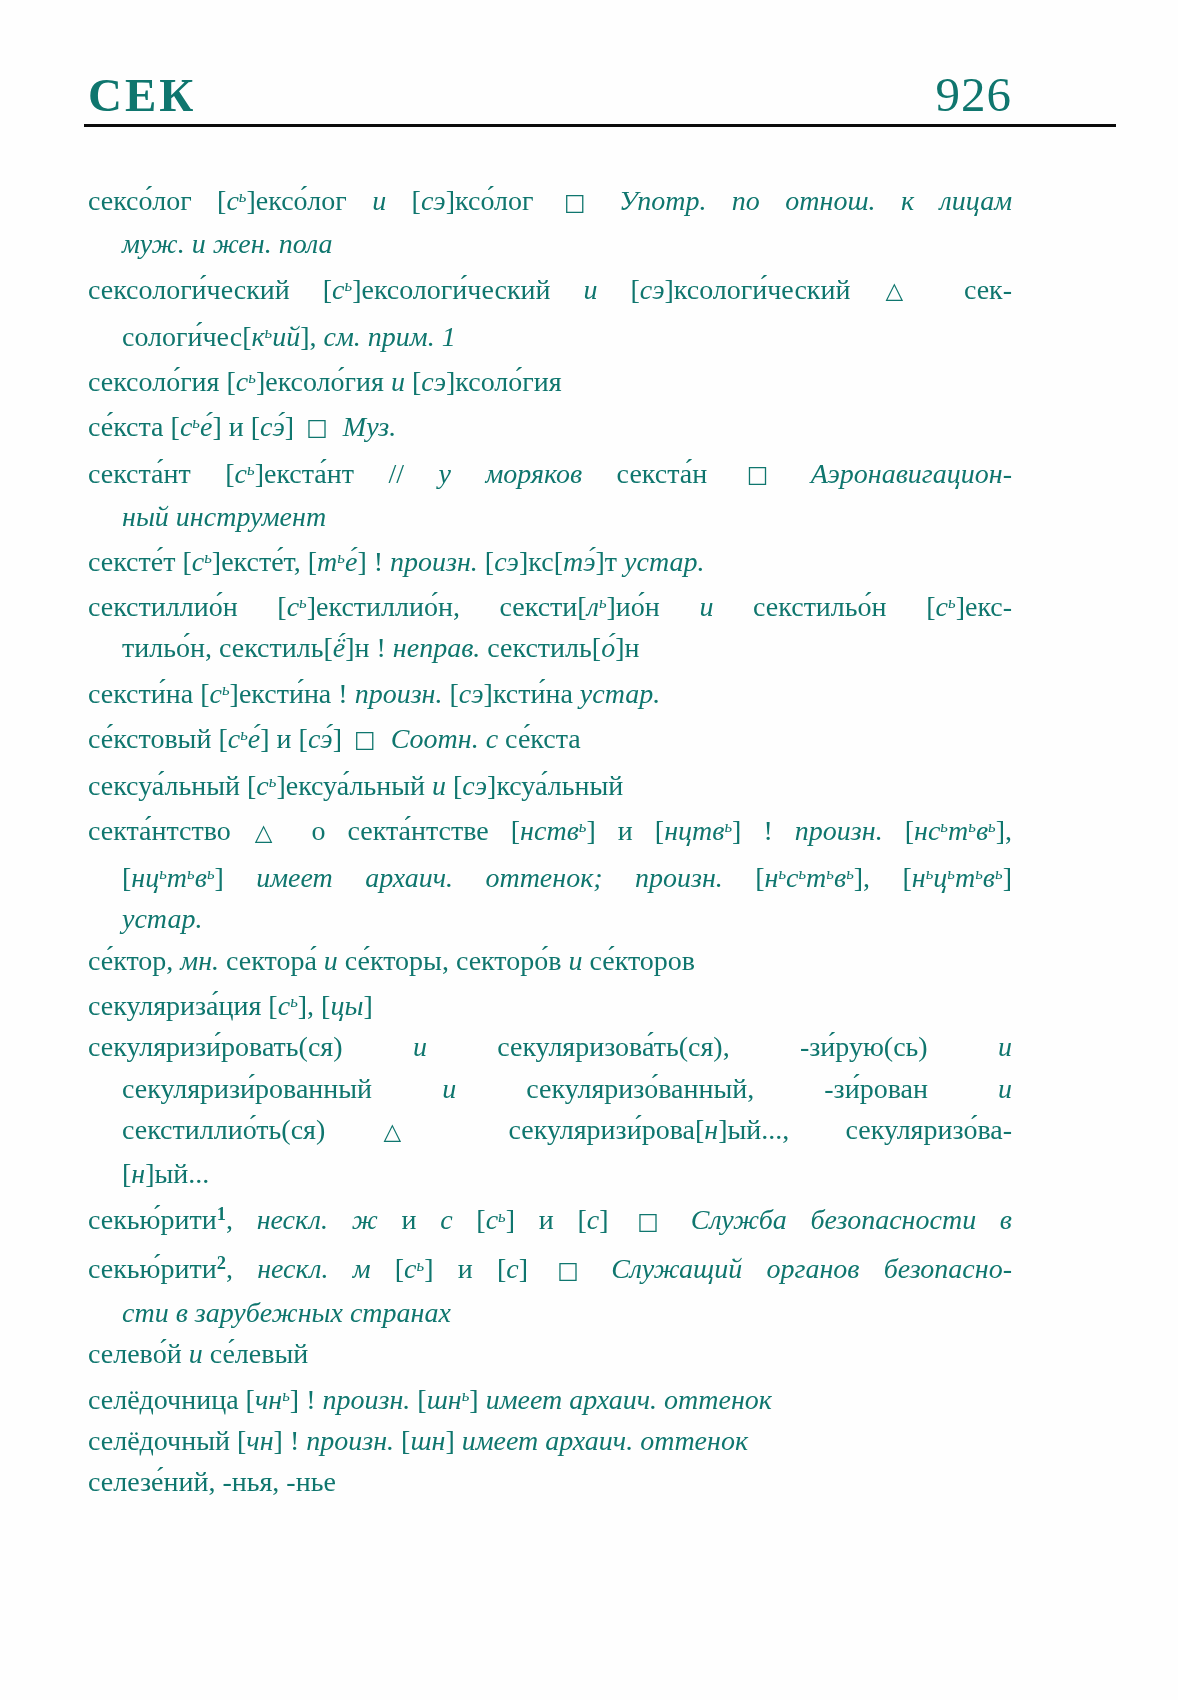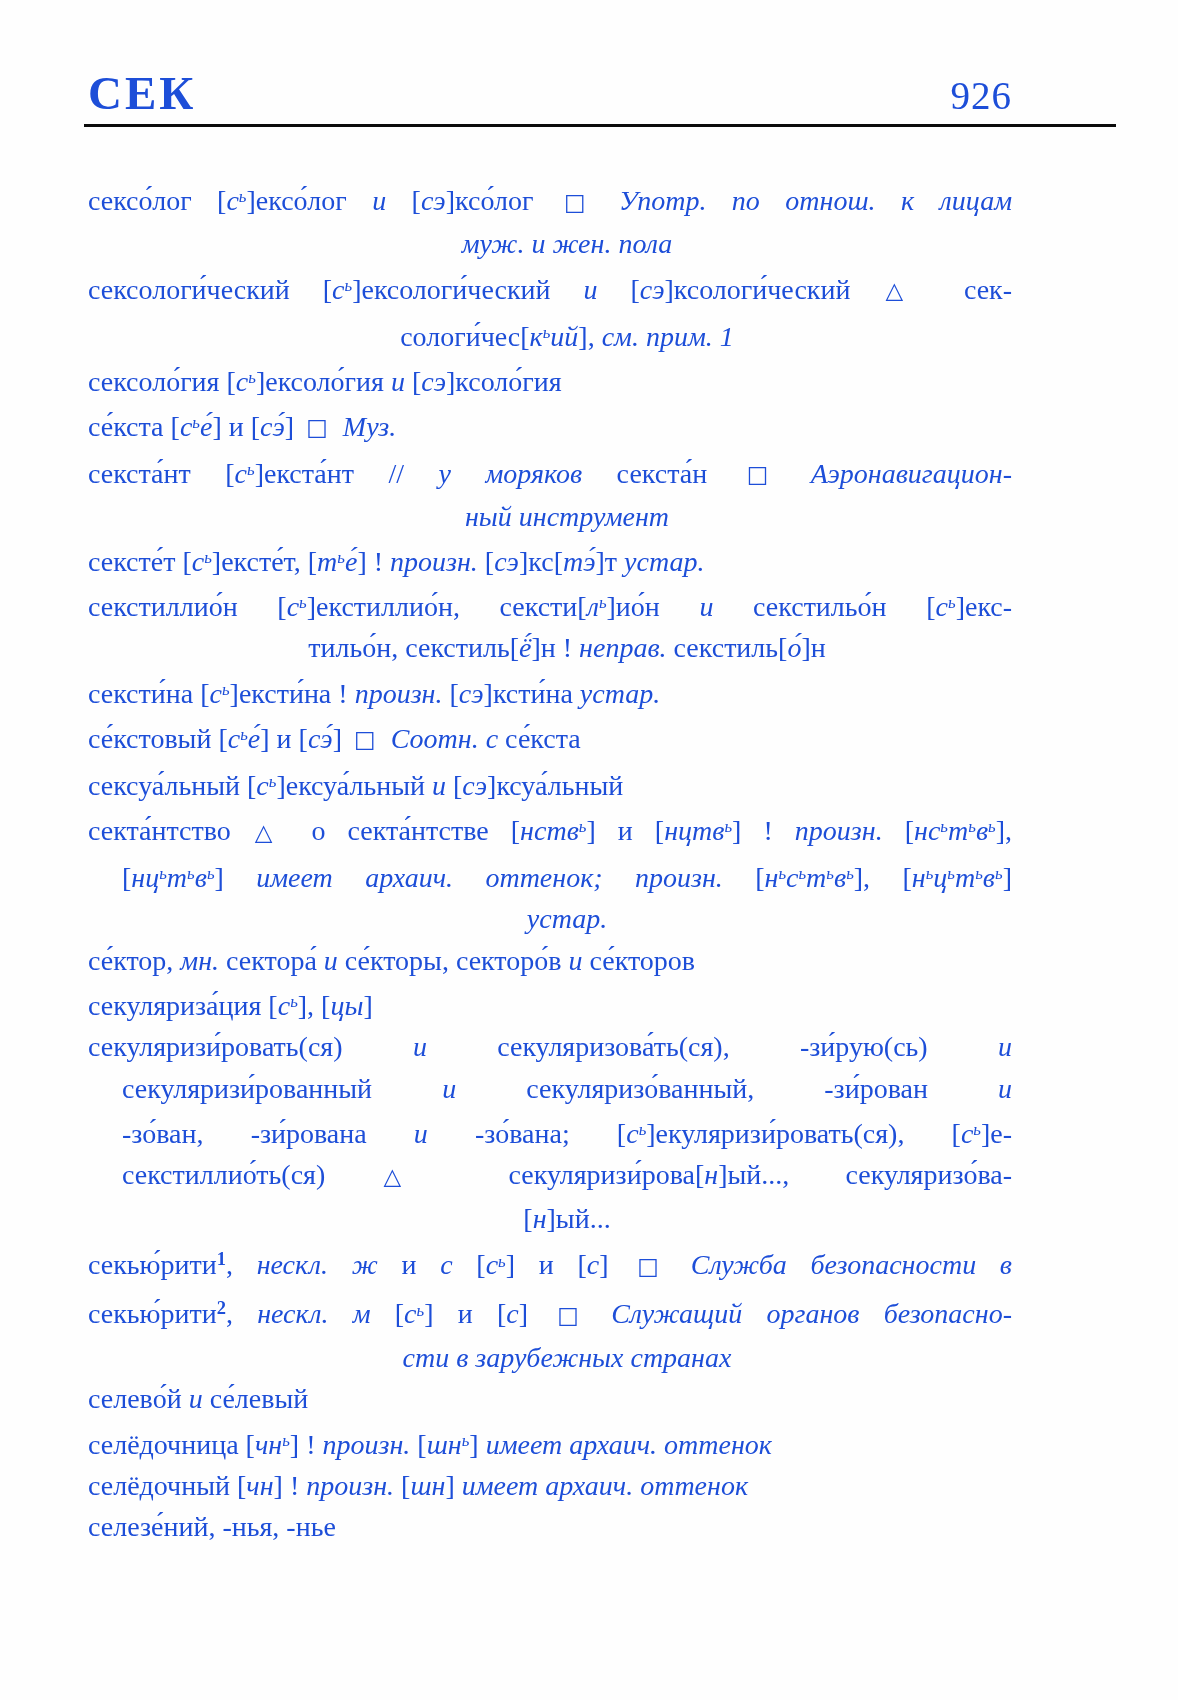--- a/index.html
+++ b/index.html
@@ -1,44 +1,44 @@
 <!DOCTYPE html>
 <html><head>
 <meta charset="utf-8">
 <style>
   html,body{margin:0;padding:0;background:#e8e8e8;}
   .page{
     position:relative;
     width:1178px;height:1700px;
     background:#fefefe;
-    color:#1d4ed8;
+    color:#0f766e;
     font-family:"Liberation Serif","DejaVu Serif",serif;
     overflow:hidden;
   }
   .header-row{
     position:absolute;left:88px;top:66px;width:924px;
     display:flex;justify-content:space-between;align-items:baseline;
   }
   .section-label{
     font-size:47px;font-weight:bold;letter-spacing:3px;
   }
   .page-number{
-    font-size:39px;font-weight:normal;letter-spacing:1px;text-align:center;
+    font-size:49px;font-weight:normal;letter-spacing:1px;text-align:center;
   }
   .rule{
     position:absolute;left:84px;top:124px;width:1032px;height:3px;
     background:#0b0b0b;
   }
   .entries{
     position:absolute;left:88px;top:176px;width:924px;
     font-size:28px;line-height:41.5px;
   }
   .line{text-align:left;}
   .line.jl{text-align:justify;text-align-last:justify;}
-  .line.ind{padding-left:34px;text-align:center;}
+  .line.ind{padding-left:34px;}
   .b{font-weight:normal;}
   .i{font-style:italic;}
   .n{}
   .isup{font-style:italic;font-size:0.6em;vertical-align:0.45em;letter-spacing:0;}
   .bsup{font-weight:bold;font-size:0.66em;vertical-align:0.5em;}
   .sq{font-family:"DejaVu Sans",sans-serif;font-size:0.82em;margin:0 15px 0 5px;}
   .tri{font-family:"DejaVu Sans",sans-serif;font-size:0.82em;margin:0 2px;}
 </style>
 </head>
 <body>
@@ -91,21 +91,20 @@
       </div>
       <div class="entry">
         <div class="line"><span class="b">се́ктор</span><span class="n">, </span><span class="i">мн.</span><span class="n"> сектора́ </span><span class="i">и</span><span class="n"> се́кторы, секторо́в </span><span class="i">и</span><span class="n"> се́кторов</span></div>
       </div>
       <div class="entry">
         <div class="line"><span class="b">секуляриза́ция</span><span class="n"> [</span><span class="i">с</span><span class="isup">ь</span><span class="n">], [</span><span class="i">цы</span><span class="n">]</span></div>
       </div>
       <div class="entry">
         <div class="line jl"><span class="b">секуляризи́ровать(ся)</span><span class="n"> </span><span class="i">и</span><span class="n"> </span><span class="b">секуляризова́ть(ся)</span><span class="n">, -зи́рую(сь) </span><span class="i">и</span></div>
         <div class="line ind jl"><span class="n">секуляризи́рованный </span><span class="i">и</span><span class="n"> секуляризо́ванный, -зи́рован </span><span class="i">и</span></div>
-        <div class="line ind jl"><span class="n">-зо́ван, -зи́рована </span><span class="i">и</span><span class="n"> -зо́вана; [</span><span class="i">с</span><span class="isup">ь</span><span class="n">]екуляризи́ровать(ся), [</span><span class="i">с</span><span class="isup">ь</span><span class="n">]е-</span></div>
         <div class="line ind jl"><span class="n">секстиллио́ть(ся) </span><span class="tri">△</span><span class="n"> секуляризи́рова[</span><span class="i">н</span><span class="n">]ый..., секуляризо́ва-</span></div>
         <div class="line ind"><span class="n">[</span><span class="i">н</span><span class="n">]ый...</span></div>
       </div>
       <div class="entry">
         <div class="line jl"><span class="b">секью́рити</span><span class="bsup">1</span><span class="n">, </span><span class="i">нескл. ж</span><span class="n"> и </span><span class="i">с</span><span class="n"> [</span><span class="i">с</span><span class="isup">ь</span><span class="n">] и [</span><span class="i">с</span><span class="n">] </span><span class="sq">□</span><span class="i">Служба безопасности в</span></div>
       </div>
       <div class="entry">
         <div class="line jl"><span class="b">секью́рити</span><span class="bsup">2</span><span class="n">, </span><span class="i">нескл. м</span><span class="n"> [</span><span class="i">с</span><span class="isup">ь</span><span class="n">] и [</span><span class="i">с</span><span class="n">] </span><span class="sq">□</span><span class="i">Служащий органов безопасно-</span></div>
         <div class="line ind"><span class="i">сти в зарубежных странах</span></div>
       </div>

